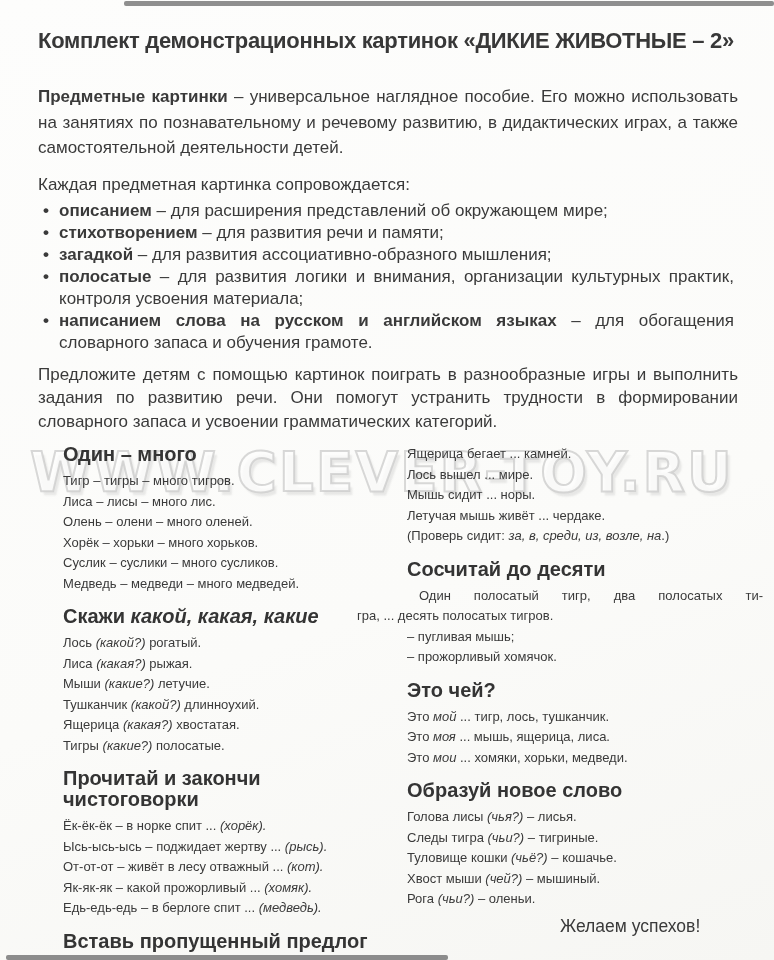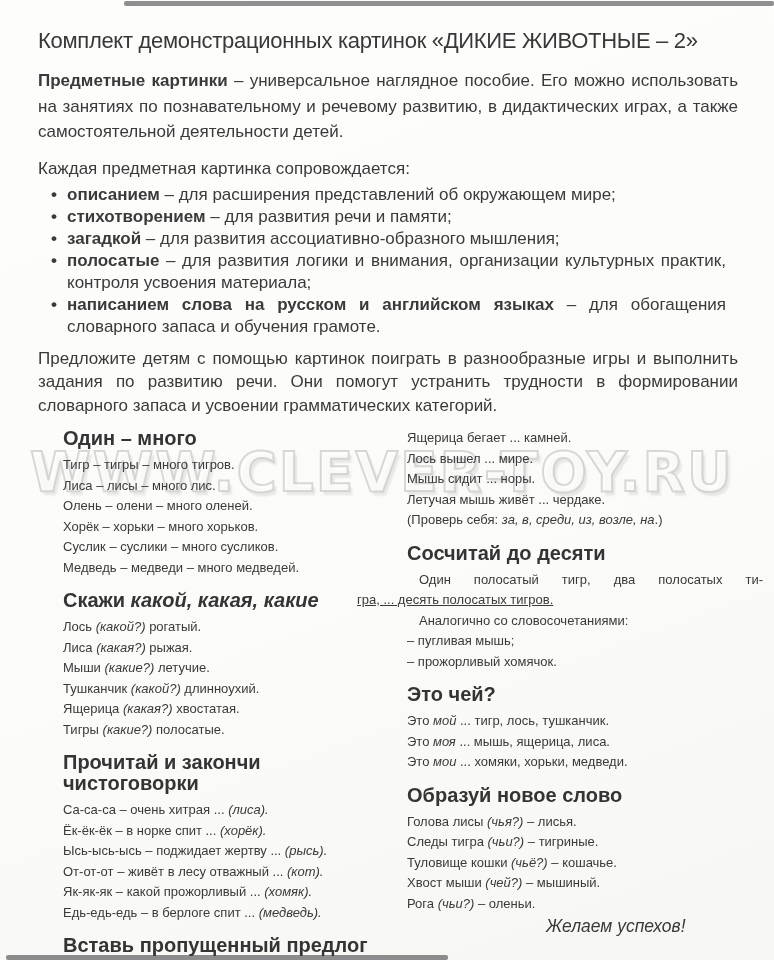--- a/index.html
+++ b/index.html
@@ -13,40 +13,40 @@
   .scan-bottom{position:absolute;bottom:0;left:6px;width:442px;height:5px;background:#8c8c8c;filter:blur(.6px);border-radius:2px;}
   .watermark{
     position:absolute;top:440px;left:30px;width:716px;z-index:0;
     font-family:"DejaVu Sans",sans-serif;font-weight:bold;font-size:55px;letter-spacing:2px;
     white-space:nowrap;color:rgba(255,255,255,.78);
     -webkit-text-stroke:2px rgba(178,178,178,.75);
     text-shadow:3px 4px 2px rgba(150,150,150,.30);
     opacity:.65;pointer-events:none;
   }
   .content{position:relative;z-index:1;padding:27px 36px 0 38px;}
-  h1{font-size:22px;line-height:27px;font-weight:normal;letter-spacing:-.3px;margin:0 0 14px;color:#383838;white-space:nowrap;}
+  h1{font-size:22px;line-height:27px;font-weight:bold;letter-spacing:-.3px;margin:0 0 30px;color:#383838;white-space:nowrap;}
   .para,.lead,.bullets{font-size:17px;}
   .p1{margin:0 0 13px;line-height:25.5px;text-align:justify;}
   .lead{margin:0 0 4px;line-height:22px;}
-  ul.bullets{list-style:none;margin:0 12px 9px;padding:0;line-height:22px;}
+  ul.bullets{list-style:none;margin:0 4px 9px;padding:0;line-height:22px;}
   ul.bullets li{position:relative;padding-left:17px;text-align:justify;}
   ul.bullets li::before{content:"\2022";position:absolute;left:1px;top:0;font-weight:bold;}
   .p2{margin:0 0 11px;line-height:23.5px;text-align:justify;}
   .columns{display:flex;padding-left:25px;gap:14px;}
   .col-left{width:330px;flex:none;}
   .col-right{width:356px;flex:none;}
   .section{margin-bottom:12px;}
   .section h3{font-size:20px;line-height:21px;margin:0 0 6px;color:#343434;font-weight:bold;}
   .line{font-size:13px;line-height:20.5px;}
   .line.indent{text-indent:12px;}
   .line.justify{text-align:justify;text-align-last:justify;}
-  .line.outdent{margin-left:-50px;text-decoration:underline;}
+  .line.outdent{margin-left:-50px;}
   .b{font-weight:bold;}
   .i{font-style:italic;}
-  .closing{position:absolute;top:916px;left:546px;font-size:17.5px;font-style:italic;color:#3a3a3a;}
+  .closing{position:absolute;top:916px;left:560px;font-size:17.5px;color:#3a3a3a;}
 </style>
 </head>
 <body>
 
 <div class="page">
   <div class="scan-top"></div>
   <div class="scan-bottom"></div>
   <div class="watermark">WWW.CLEVER-TOY.RU</div>
 
   <div class="content">
@@ -81,44 +81,42 @@
             <h3><span>Скажи </span><span class="i">какой, какая, какие</span></h3>
             <div class="line"><span>Лось </span><span class="i">(какой?)</span><span> рогатый.</span></div>
             <div class="line"><span>Лиса </span><span class="i">(какая?)</span><span> рыжая.</span></div>
             <div class="line"><span>Мыши </span><span class="i">(какие?)</span><span> летучие.</span></div>
             <div class="line"><span>Тушканчик </span><span class="i">(какой?)</span><span> длинноухий.</span></div>
             <div class="line"><span>Ящерица </span><span class="i">(какая?)</span><span> хвостатая.</span></div>
             <div class="line"><span>Тигры </span><span class="i">(какие?)</span><span> полосатые.</span></div>
           </div>
           <div class="section">
             <h3><span>Прочитай и закончи чистоговорки</span></h3>
-            <div class="line"><span>Са-са-са – очень хитрая ... </span><span class="i">(лиса).</span></div>
             <div class="line"><span>Ёк-ёк-ёк – в норке спит ... </span><span class="i">(хорёк).</span></div>
             <div class="line"><span>Ысь-ысь-ысь – поджидает жертву ... </span><span class="i">(рысь).</span></div>
             <div class="line"><span>От-от-от – живёт в лесу отважный ... </span><span class="i">(кот).</span></div>
             <div class="line"><span>Як-як-як – какой прожорливый ... </span><span class="i">(хомяк).</span></div>
             <div class="line"><span>Едь-едь-едь – в берлоге спит ... </span><span class="i">(медведь).</span></div>
           </div>
           <div class="section">
             <h3><span>Вставь пропущенный предлог</span></h3>
           </div>
         </div>
       <div class="col col-right" id="col-right">
           <div class="section">
             <div class="line"><span>Ящерица бегает ... камней.</span></div>
             <div class="line"><span>Лось вышел ... мире.</span></div>
             <div class="line"><span>Мышь сидит ... норы.</span></div>
             <div class="line"><span>Летучая мышь живёт ... чердаке.</span></div>
-            <div class="line"><span>(Проверь себя: </span><span class="i">за, в, среди, из, возле, на</span><span>.)</span></div>
+            <div class="line"><span>(Проверь сидит: </span><span class="i">за, в, среди, из, возле, на</span><span>.)</span></div>
           </div>
           <div class="section">
             <h3><span>Сосчитай до десяти</span></h3>
             <div class="line indent justify"><span>Один полосатый тигр, два полосатых ти-</span></div>
             <div class="line outdent"><span>гра, ... десять полосатых тигров.</span></div>
-            <div class="line indent"><span>Аналогично со словосочетаниями:</span></div>
             <div class="line"><span>– пугливая мышь;</span></div>
             <div class="line"><span>– прожорливый хомячок.</span></div>
           </div>
           <div class="section">
             <h3><span>Это чей?</span></h3>
             <div class="line"><span>Это </span><span class="i">мой</span><span> ... тигр, лось, тушканчик.</span></div>
             <div class="line"><span>Это </span><span class="i">моя</span><span> ... мышь, ящерица, лиса.</span></div>
             <div class="line"><span>Это </span><span class="i">мои</span><span> ... хомяки, хорьки, медведи.</span></div>
           </div>
           <div class="section">

